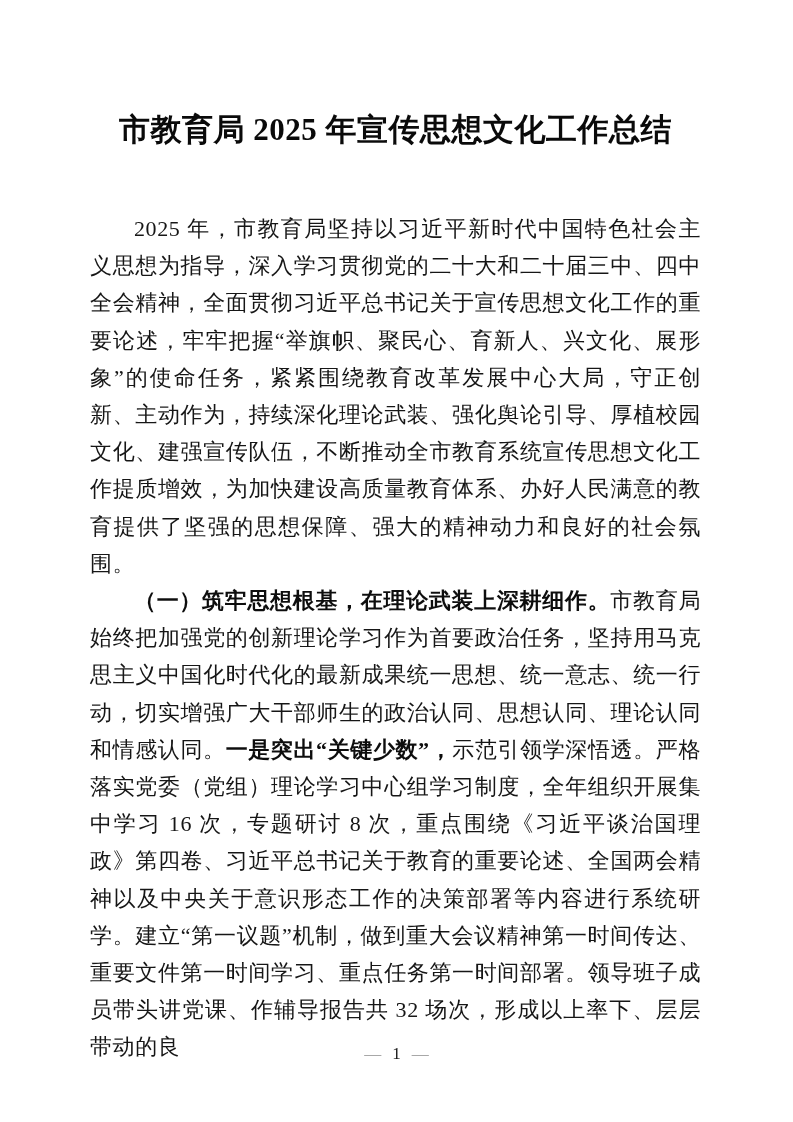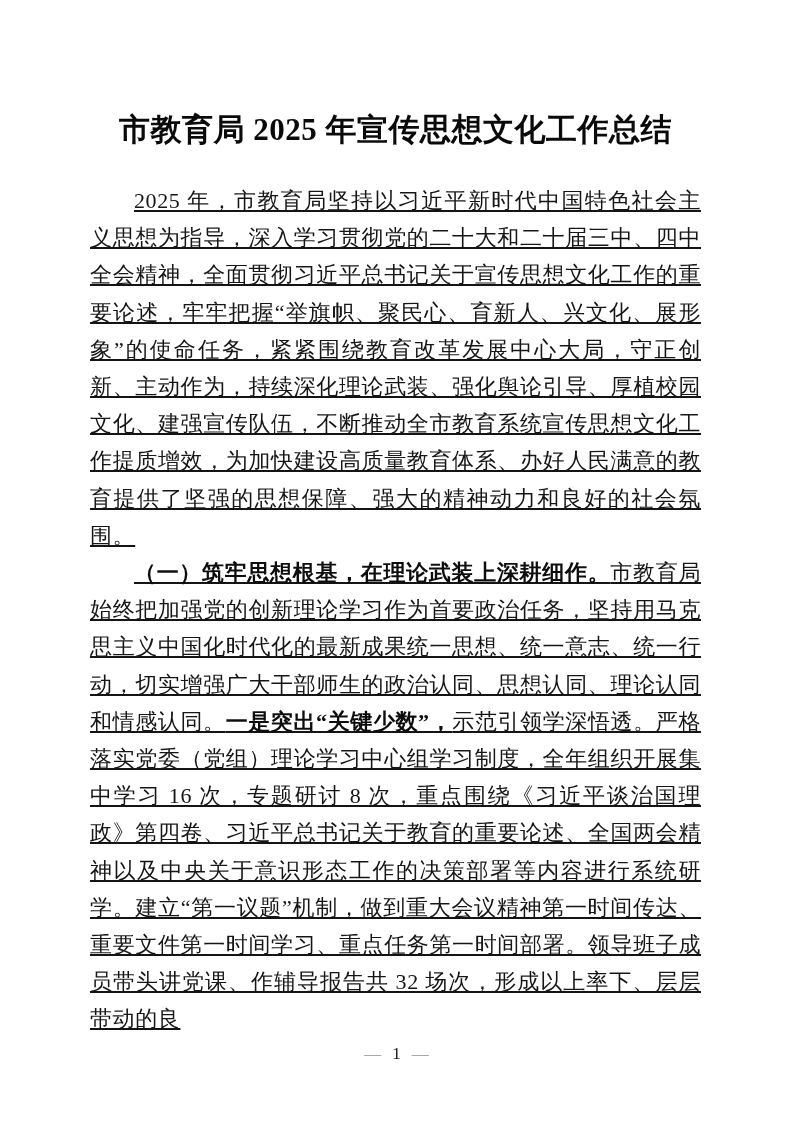--- a/index.html
+++ b/index.html
@@ -22,22 +22,21 @@
   .doc-title {
     margin: 0;
     font-size: 31px;
     line-height: 48px;
     font-weight: 700;
     text-align: center;
     letter-spacing: 0.5px;
     color: #0a0a0a;
   }
   .body-block {
-    margin-top: 28px;
-    text-decoration: underline;
+    margin-top: 56px;
   }
   .para {
     margin: 0;
     font-size: 22px;
     line-height: 37.2px;
     letter-spacing: 0.6px;
     text-align: justify;
     text-indent: 2em;
     color: #161616;
   }

